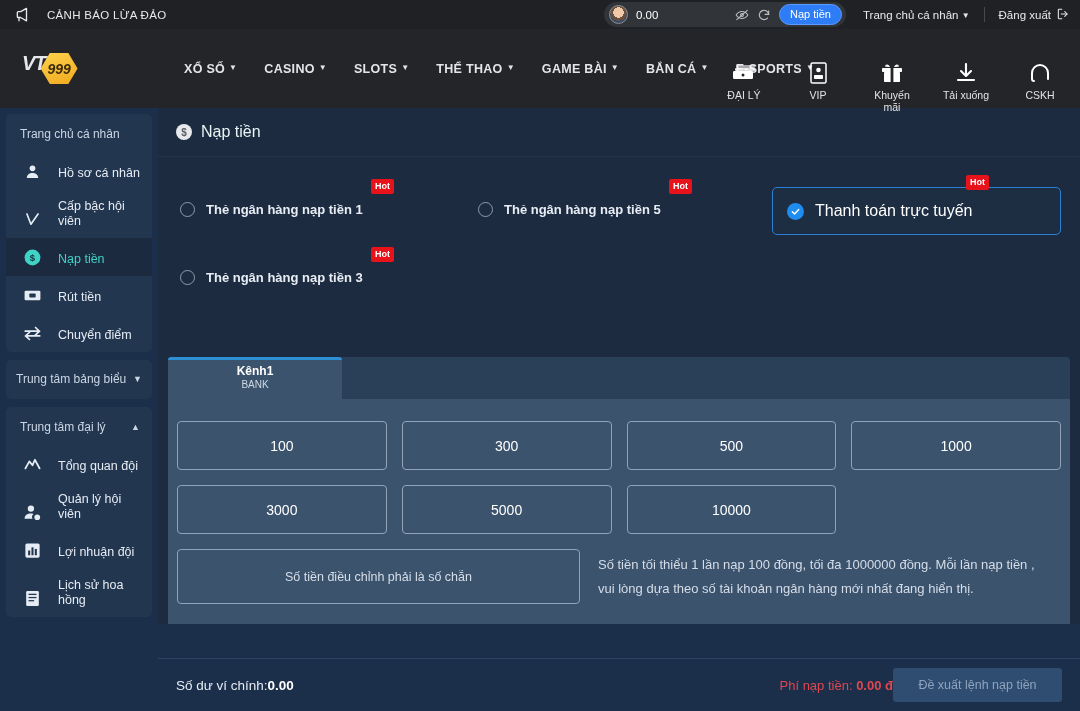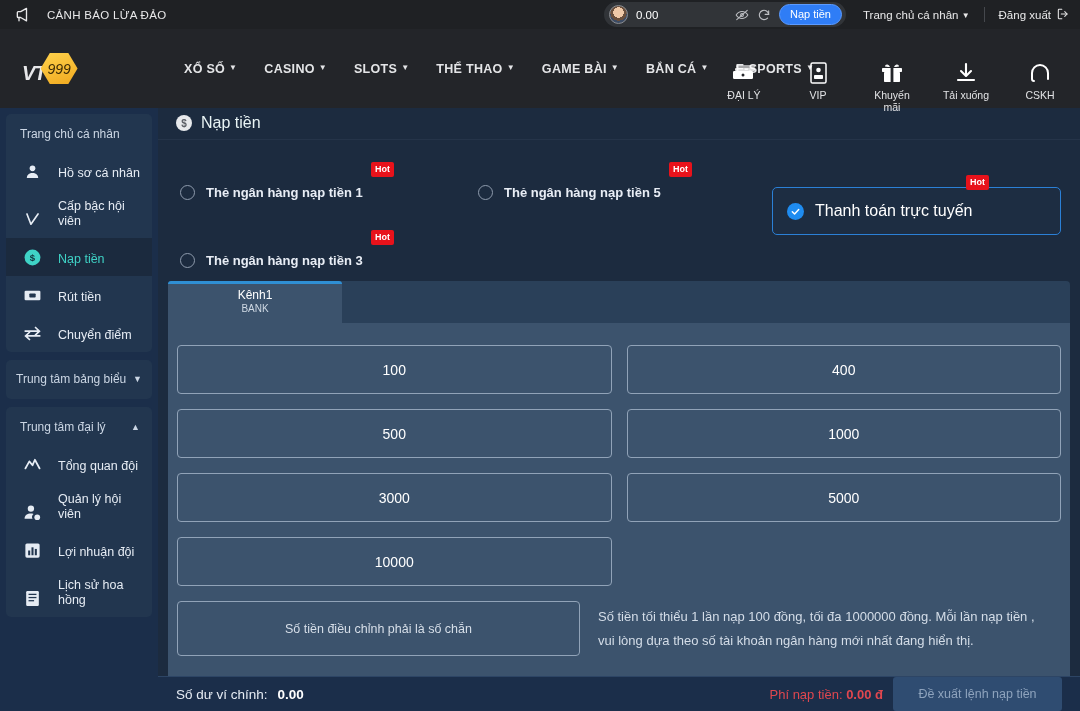--- a/index.html
+++ b/index.html
@@ -54,28 +54,28 @@
   .divider-v { width: 1px; height: 15px; background: #45484d; }
   .dang-xuat { padding: 0 10px 0 14px; display: flex; align-items: center; gap: 5px; white-space: nowrap; cursor: pointer; }
   .caret { display: inline-block; font-size: 8px; transform: translateY(-1px); }
 
   
   .nav-bar {
     height: 79px; background: #232529;
     display: flex; align-items: center;
     padding: 0 12px 0 22px; position: relative;
   }
-  .logo { display: flex; align-items: flex-end; width: 104px; }
+  .logo { display: flex; align-items: flex-start; width: 104px; }
   .logo-vt { font-size: 20px; font-weight: bold; font-style: italic; color: #e8e8ea; letter-spacing: -1px; }
   .logo-hex {
     width: 37px; height: 33px; margin-left: -5px;
     background: linear-gradient(160deg, #ffd34d, #f0a81e);
     clip-path: polygon(25% 3%, 75% 3%, 100% 50%, 75% 97%, 25% 97%, 0% 50%);
     display: flex; align-items: center; justify-content: center;
-    font-size: 14px; font-weight: normal; font-style: italic; color: #3a2a06;
+    font-size: 14px; font-weight: bold; font-style: italic; color: #3a2a06;
   }
   .nav-links { display: flex; align-items: center; gap: 27px; margin-left: 58px; }
   .nav-link {
     font-size: 12.5px; font-weight: bold; color: #e4e5e7;
     letter-spacing: .3px; white-space: nowrap; cursor: pointer;
     display: flex; align-items: center; gap: 4px;
   }
   .nav-right { position: absolute; right: 14px; top: 30px; display: flex; gap: 22px; align-items: flex-start; }
   .nav-ico { width: 52px; text-align: center; cursor: pointer; }
   .nav-ico .glyph { height: 28px; display: flex; align-items: center; justify-content: center; }
@@ -150,44 +150,44 @@
   .method-selected .hot { top: -13px; left: 193px; }
 
   
   .panel { margin: 0 10px 0 10px; background: #2a4059; border-radius: 4px 4px 0 0; position: relative; flex: 0 0 auto; }
   .tab-row { display: flex; }
   .tab {
     width: 174px; height: 42px; background: #3c536d;
     border-top: 3px solid #2f8fd4; border-radius: 3px 3px 0 0;
     text-align: center; padding-top: 5px; cursor: pointer;
   }
-  .tab .t1 { font-size: 12px; font-weight: normal; color: #ffffff; line-height: 1.15; }
+  .tab .t1 { font-size: 12px; font-weight: bold; color: #ffffff; line-height: 1.15; }
   .tab .t2 { font-size: 10px; color: #cfd9e4; line-height: 1.2; }
   .panel-inner { background: #3c536d; padding: 22px 9px 20px 9px; }
-  .amt-grid { display: grid; grid-template-columns: repeat(2, 1fr); gap: 15px 15px; }
+  .amt-grid { display: grid; grid-template-columns: repeat(4, 1fr); gap: 15px 15px; }
   .amt-btn {
     height: 49px; border: 1px solid #91a3b8; border-radius: 4px;
     background: transparent; color: #ffffff; font-size: 14px;
     display: flex; align-items: center; justify-content: center; cursor: pointer;
   }
   .bottom-row { display: flex; gap: 18px; margin-top: 15px; align-items: flex-start; }
   .amt-input {
     width: 403px; height: 55px;
     border: 1px solid #91a3b8; border-radius: 4px;
     background: transparent; color: #d7dfe9; font-size: 12.5px;
     text-align: center; font-family: "Liberation Sans", sans-serif;
   }
   .amt-input::placeholder { color: #d7dfe9; }
   .hint { font-size: 13px; color: #d4dde8; line-height: 1.85; max-width: 455px; padding-top: 4px; }
 
   
   .foot-spacer { flex: 1 1 auto; background: #1b2e4a; }
   .footer {
     height: 53px; border-top: 1px solid #2d4565; background: #1b2e4a;
-    display: flex; align-items: center; padding: 0 18px; gap: 10px;
+    display: flex; align-items: center; padding: 0 18px; gap: 0;
   }
   .bal-label { font-size: 13.5px; color: #e6ecf4; }
   .bal-val { font-size: 13.5px; font-weight: bold; color: #ffffff; }
   .foot-spacer2 { flex: 1 1 auto; }
   .fee { font-size: 13px; color: #e0474f; white-space: nowrap; }
   .fee b { font-weight: bold; }
   .submit-btn {
     width: 169px; height: 34px; background: #2f4c71; color: #8ea3bd;
     border: none; border-radius: 3px; font-size: 12.5px; cursor: pointer;
     font-family: "Liberation Sans", sans-serif;
@@ -487,21 +487,21 @@
         <div class="tab-row">
           <div class="tab">
             <div class="t1">Kênh1</div>
             <div class="t2">BANK</div>
           </div>
         </div>
 
         <div class="panel-inner">
           <div class="amt-grid">
             <button class="amt-btn">100</button>
-            <button class="amt-btn">400</button>
+            <button class="amt-btn">300</button>
             <button class="amt-btn">500</button>
             <button class="amt-btn">1000</button>
             <button class="amt-btn">3000</button>
             <button class="amt-btn">5000</button>
             <button class="amt-btn">10000</button>
           </div>
 
           <div class="bottom-row">
             <input class="amt-input" type="text" placeholder="Số tiền điều chỉnh phải là số chẵn" style="">
             <div class="hint">Số tiền tối thiểu 1 lần nạp 100 đồng, tối đa 1000000 đồng. Mỗi lần nạp tiền , vui lòng dựa theo số tài khoản ngân hàng mới nhất đang hiển thị.</div>

